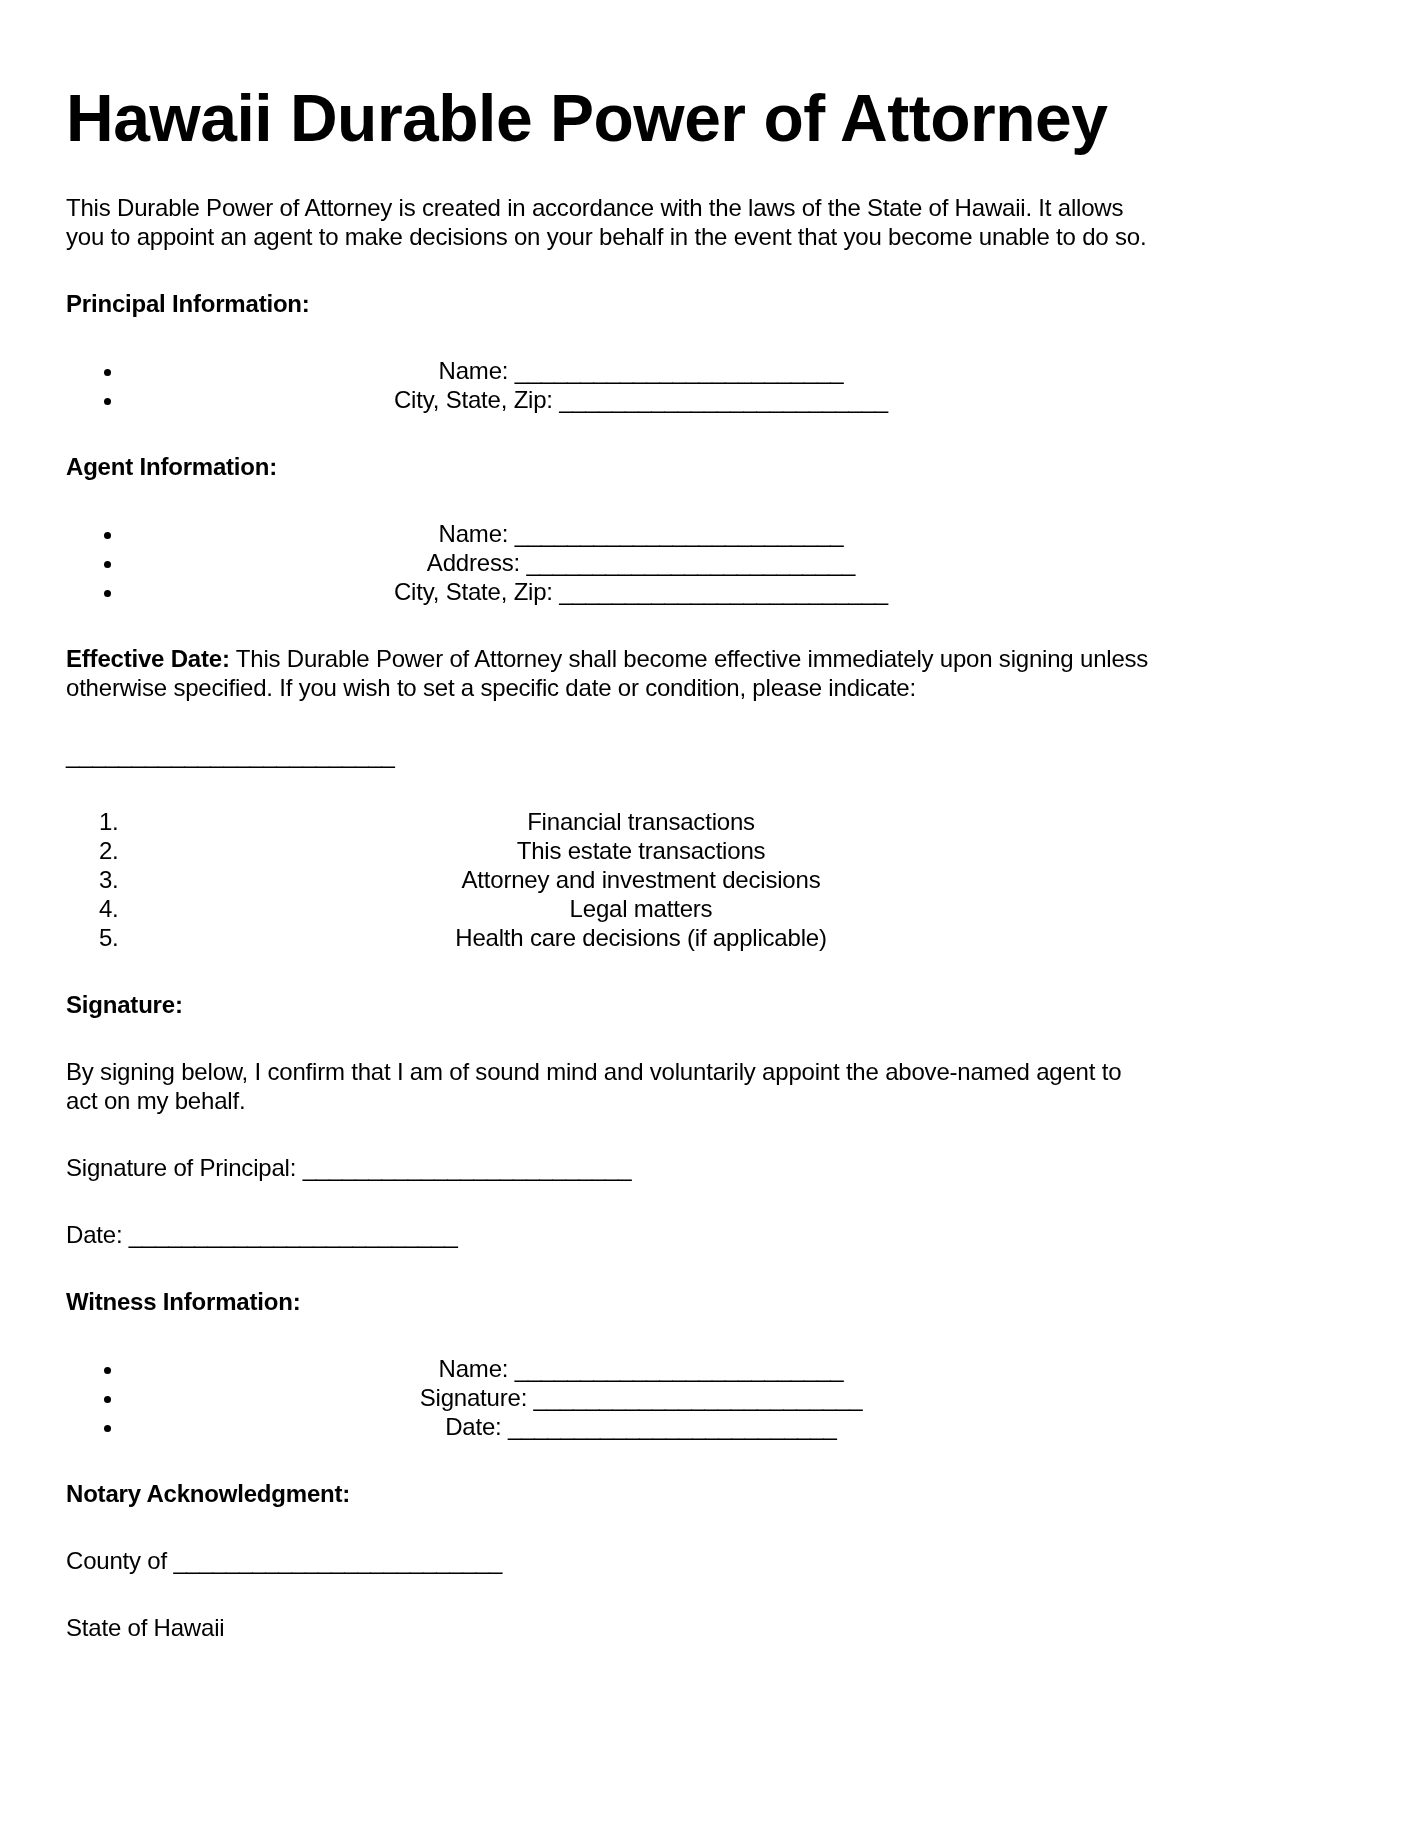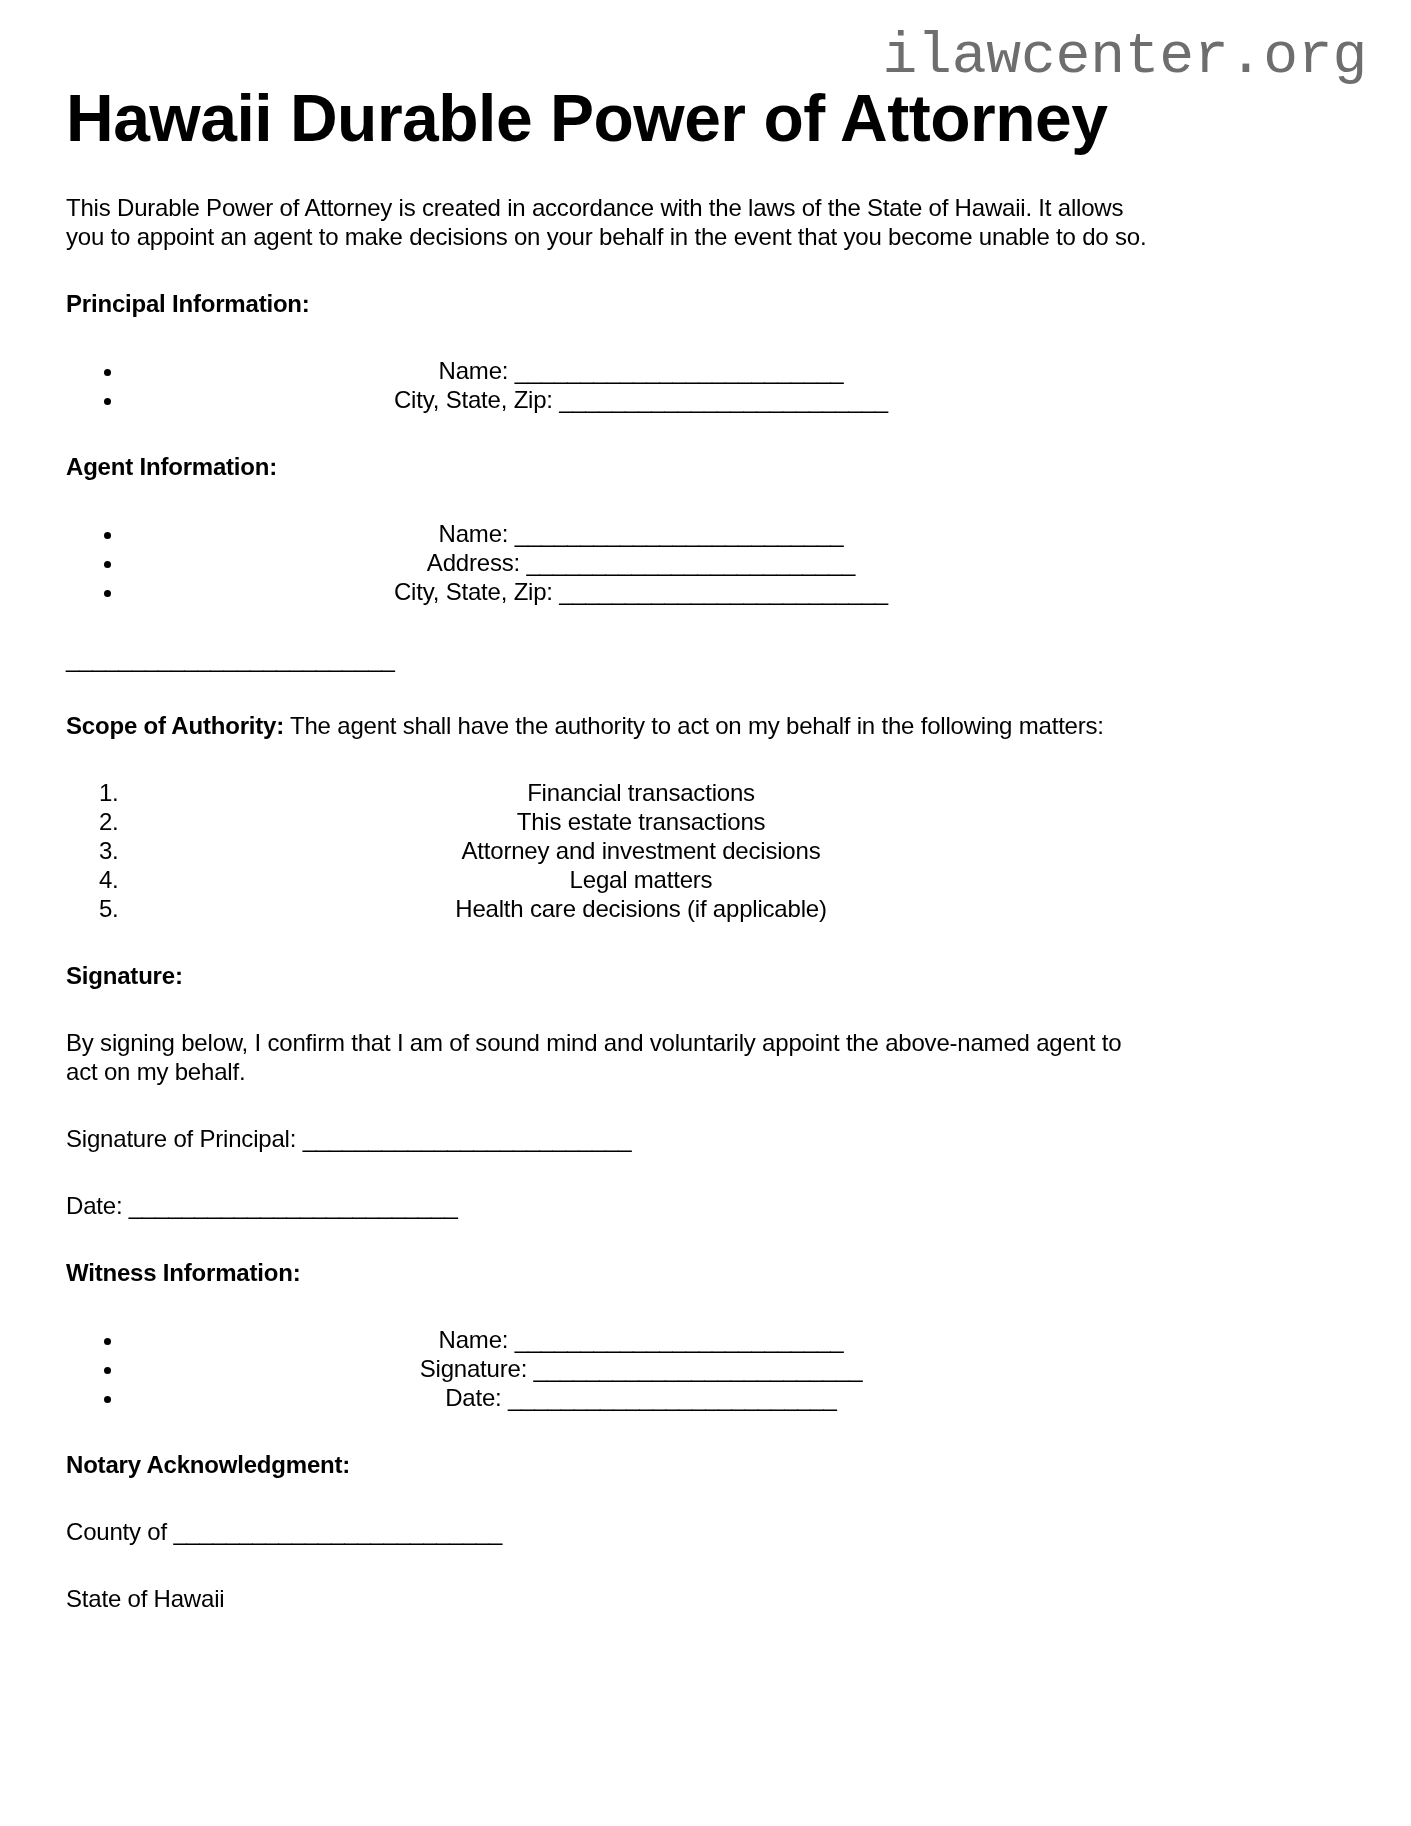--- a/index.html
+++ b/index.html
@@ -58,21 +58,20 @@
   }
   strong.inline-label {
     font-weight: bold;
   }
 </style>
 </head>
 <body>
 
 <div class="page">
 
-  <div class="watermark">ilawcenter.org</div>
 
   <h1 class="doc-title">Hawaii Durable Power of Attorney</h1>
 
   <p>This Durable Power of Attorney is created in accordance with the laws of the State of Hawaii. It allows you to appoint an agent to make decisions on your behalf in the event that you become unable to do so.</p>
 
   <p class="hd">Principal Information:</p>
   <ul>
     <li>
       <span>Name:</span>
       <span class="blank">_________________________</span>
@@ -92,29 +91,29 @@
     <li>
       <span>Address:</span>
       <span class="blank">_________________________</span>
     </li>
     <li>
       <span>City, State, Zip:</span>
       <span class="blank">_________________________</span>
     </li>
   </ul>
 
+  <p>
+    <strong class="inline-label">Effective Date:</strong>
+    <span>This Durable Power of Attorney shall become effective immediately upon signing unless otherwise specified. If you wish to set a specific date or condition, please indicate:</span>
+  </p>
 
   <p>
     <span class="blank">_________________________</span>
   </p>
 
-  <p>
-    <strong class="inline-label">Scope of Authority:</strong>
-    <span>The agent shall have the authority to act on my behalf in the following matters:</span>
-  </p>
 
   <ol>
     <li>
       <span>Financial transactions</span>
     </li>
     <li>
       <span>This estate transactions</span>
     </li>
     <li>
       <span>Attorney and investment decisions</span>

